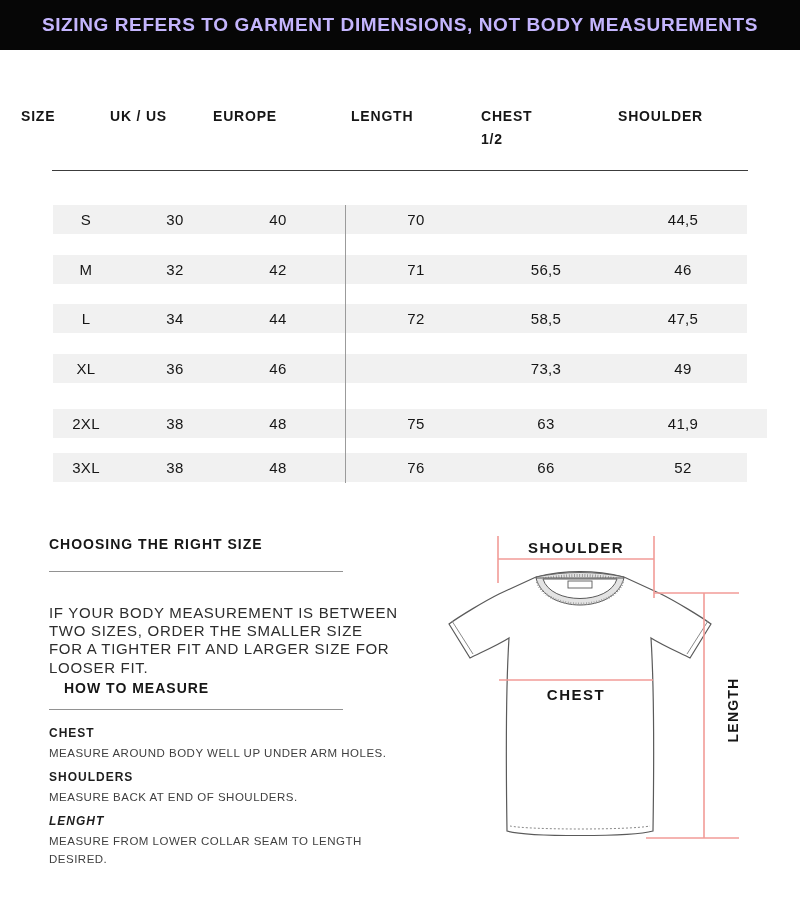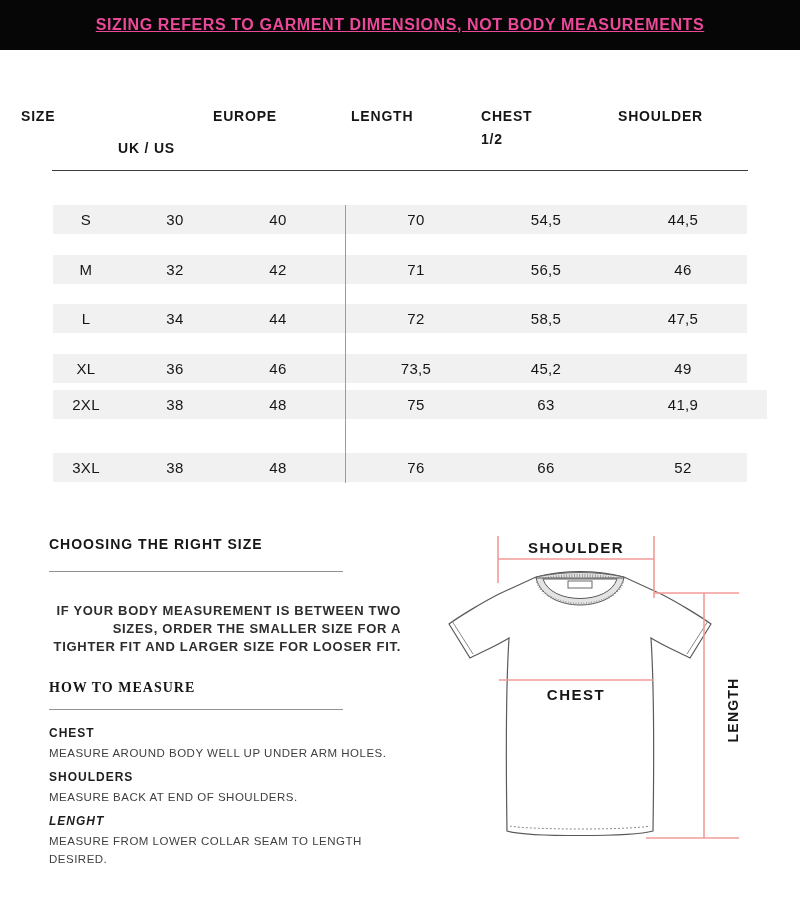--- a/index.html
+++ b/index.html
@@ -6,59 +6,59 @@
   .canvas{
     position:relative;width:800px;height:906px;background:#ffffff;overflow:hidden;
     font-family:"Liberation Sans",sans-serif;color:#1a1a1a;
   }
   
   .banner{
     position:absolute;left:0;top:0;width:800px;height:50px;background:#060606;
     display:flex;align-items:center;justify-content:center;
   }
   .banner span{
-    color:#ec4899;font-size:16px;font-weight:bold;letter-spacing:.6px;white-space:nowrap;text-decoration:underline;
+    color:#c4b5fd;font-size:19px;font-weight:bold;letter-spacing:.6px;white-space:nowrap;
   }
   
   .table{position:absolute;left:0;top:50px;width:800px;height:450px;}
   .th{
     position:absolute;top:58px;width:130px;text-align:left;
     font-size:14px;font-weight:bold;letter-spacing:.8px;color:#161616;
   }
   .th.sub{top:81px;}
-  .c0{left:21px;} .c1{left:118px;margin-top:32px;} .c2{left:213px;} .c3{left:351px;} .c4{left:481px;} .c5{left:618px;}
+  .c0{left:21px;} .c1{left:110px;} .c2{left:213px;} .c3{left:351px;} .c4{left:481px;} .c5{left:618px;}
   .header-rule{
     position:absolute;left:52px;top:120px;width:696px;height:1px;background:#3c3c3c;
   }
   .row{
     position:absolute;left:53px;width:694px;height:29px;background:#f1f1f1;
   }
   .row span{
     position:absolute;top:0;width:130px;height:29px;line-height:29px;text-align:center;
     font-size:15px;color:#161616;letter-spacing:.3px;
   }
   .row span.rc0{left:-32px;} .row span.rc1{left:57px;} .row span.rc2{left:160px;}
   .row span.rc3{left:298px;} .row span.rc4{left:428px;} .row span.rc5{left:565px;}
-  .r0{top:155px;} .r1{top:205px;} .r2{top:254px;} .r3{top:304px;} .r4{top:340px;padding-left:20px;} .r5{top:403px;text-decoration:underline;}
+  .r0{top:155px;} .r1{top:205px;} .r2{top:254px;} .r3{top:304px;} .r4{top:359px;padding-left:20px;} .r5{top:403px;text-decoration:underline;}
   .v-divider{
     position:absolute;left:345px;top:155px;width:1px;height:278px;background:#9b9b9b;
   }
   
   .info{position:absolute;left:49px;top:515px;width:360px;}
   .sec-title{
     font-size:14px;font-weight:bold;letter-spacing:1px;color:#161616;margin:0;
   }
   .sec-rule{height:1px;background:#929292;width:294px;margin:0;border:none;}
   .choosing-title{position:absolute;left:0;top:21px;}
   .choosing-rule{position:absolute;left:0;top:56px;}
   .choosing-body{
     position:absolute;left:0;top:74px;width:352px;
-    font-size:13px;font-weight:bold;letter-spacing:.7px;line-height:18.2px;color:#2d2d2d;text-align:right;
-  }
-  .howto-title{position:absolute;left:0;top:165px;font-family:Liberation Serif, serif;}
+    font-size:15px;font-weight:normal;letter-spacing:.7px;line-height:18.2px;color:#2d2d2d;
+  }
+  .howto-title{position:absolute;left:15px;top:165px;}
   .howto-rule{position:absolute;left:0;top:194px;}
   .mi-label{
     position:absolute;left:0;width:352px;
     font-size:12px;font-weight:bold;letter-spacing:1px;color:#1d1d1d;
   }
   .mi-desc{
     position:absolute;left:0;width:352px;
     font-size:11.5px;font-weight:normal;letter-spacing:.5px;line-height:18px;color:#3f3f3f;
   }
   .mi0-label{top:211px;} .mi0-desc{top:229px;}
@@ -89,21 +89,20 @@
     <span class="th c4 sub">1/2</span>
     <span class="th c5">SHOULDER</span>
 
     <div class="header-rule"></div>
 
     <div class="row r0">
       <span class="rc0">S</span>
       <span class="rc1">30</span>
       <span class="rc2">40</span>
       <span class="rc3">70</span>
-      <span class="rc4">54,5</span>
       <span class="rc5">44,5</span>
     </div>
     <div class="row r1">
       <span class="rc0">M</span>
       <span class="rc1">32</span>
       <span class="rc2">42</span>
       <span class="rc3">71</span>
       <span class="rc4">56,5</span>
       <span class="rc5">46</span>
     </div>
@@ -112,22 +111,21 @@
       <span class="rc1">34</span>
       <span class="rc2">44</span>
       <span class="rc3">72</span>
       <span class="rc4">58,5</span>
       <span class="rc5">47,5</span>
     </div>
     <div class="row r3">
       <span class="rc0">XL</span>
       <span class="rc1">36</span>
       <span class="rc2">46</span>
-      <span class="rc3">73,5</span>
-      <span class="rc4">45,2</span>
+      <span class="rc4">73,3</span>
       <span class="rc5">49</span>
     </div>
     <div class="row r4">
       <span class="rc0">2XL</span>
       <span class="rc1">38</span>
       <span class="rc2">48</span>
       <span class="rc3">75</span>
       <span class="rc4">63</span>
       <span class="rc5">41,9</span>
     </div>

